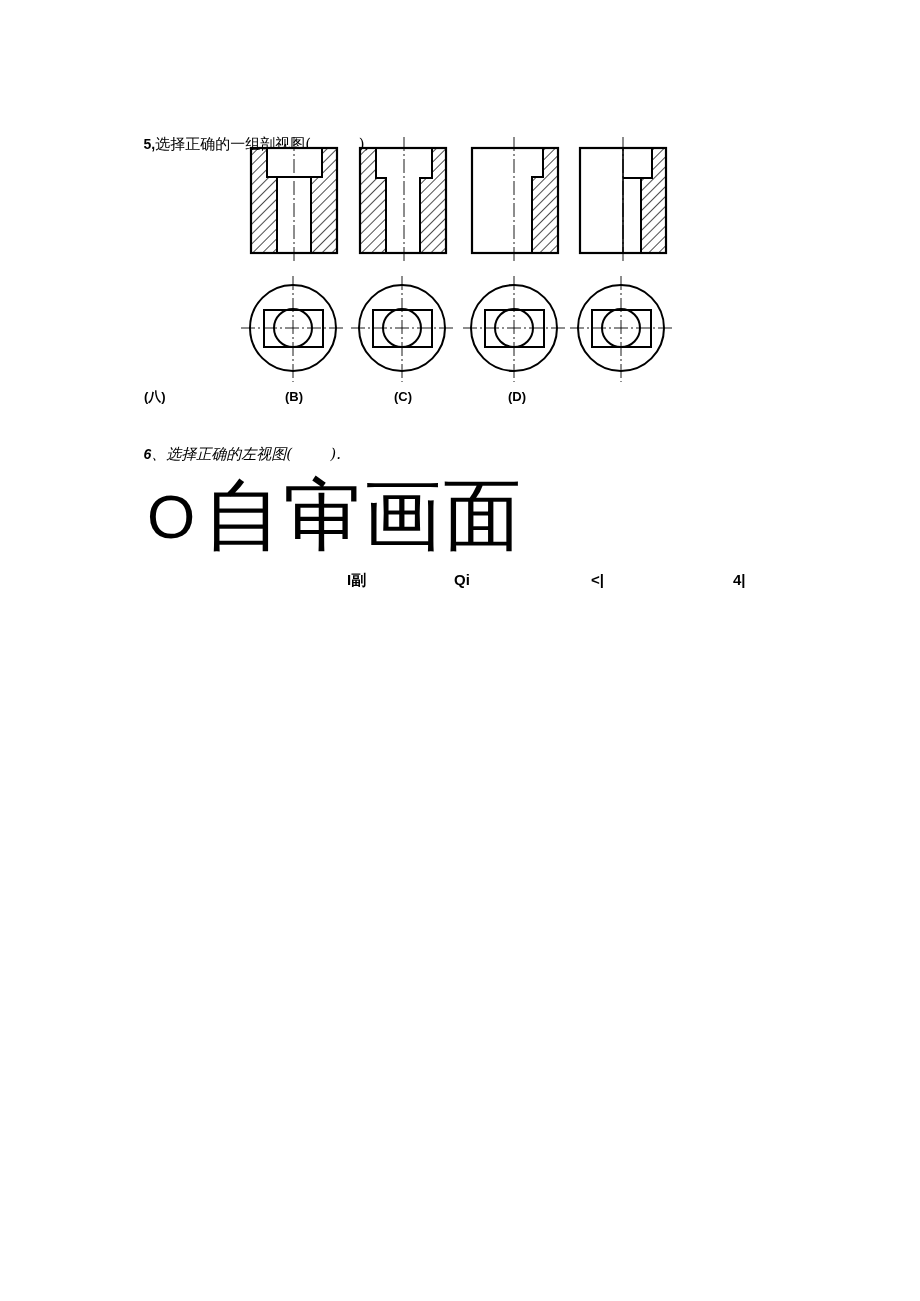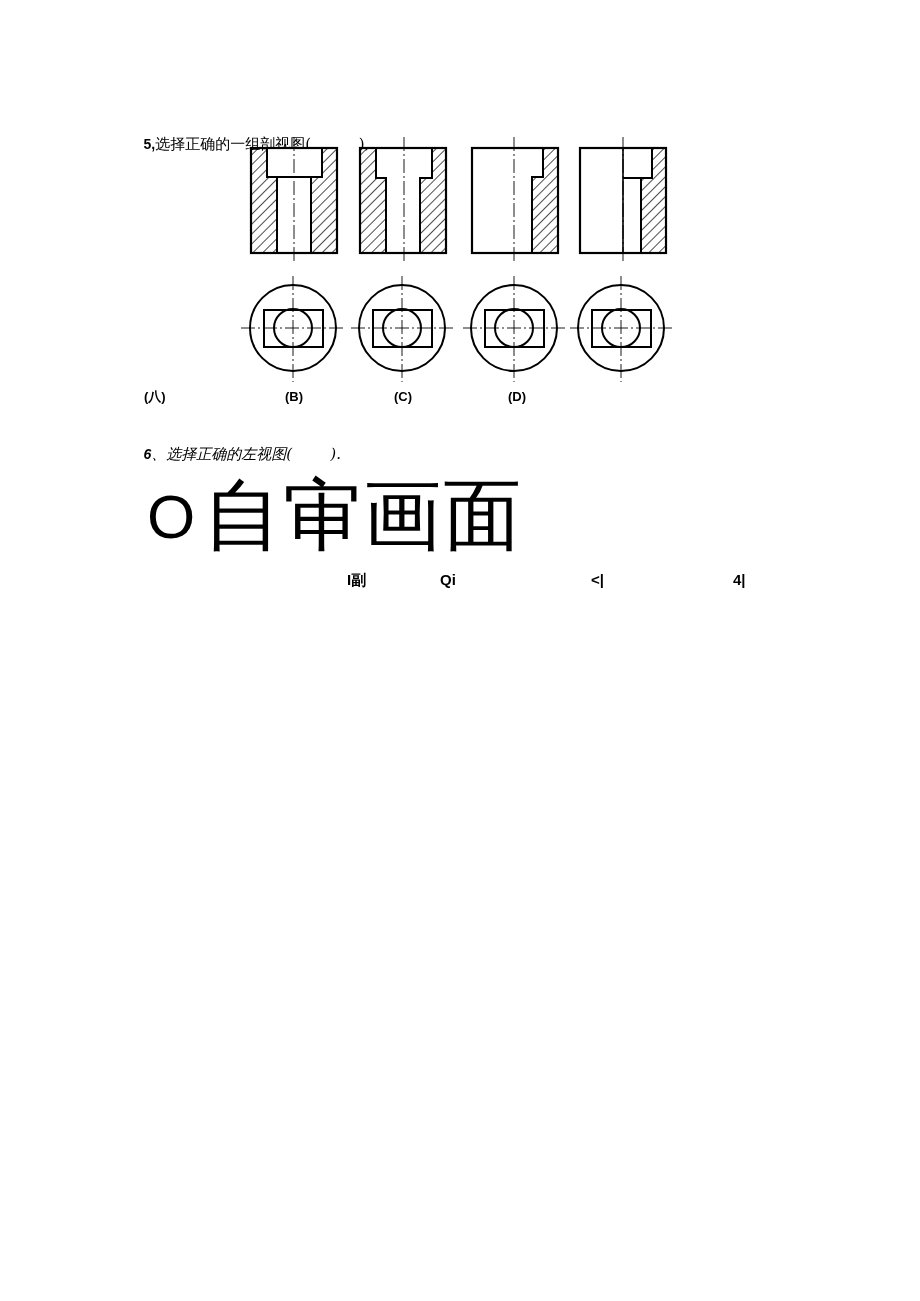--- a/index.html
+++ b/index.html
@@ -94,15 +94,15 @@
 <div class="opt-label" style="left:394px; top:389px;">(C)</div>
 <div class="opt-label" style="left:508px; top:389px;">(D)</div>
 
 <div class="q-line" style="left:134px; top:424px;font-style:italic;">
   <span class="q-num">6</span><span class="q-text">、选择正确的左视图(</span><span class="q-text">        </span><span class="q-text">).</span>
 </div>
 
 <div class="big-row"><span class="big-o">O</span><span>自审画面</span></div>
 
 <div class="small-label sl-bold" style="left:317px;margin-left:30px;">I副</div>
-<div class="small-label sl-bold" style="left:440px;">Qi</div>
+<div class="small-label sl-bold" style="left:454px;">Qi</div>
 <div class="small-label sl-bold" style="left:591px;">&lt;|</div>
 <div class="small-label sl-bold" style="left:733px;">4|</div>
 
 </body></html>

